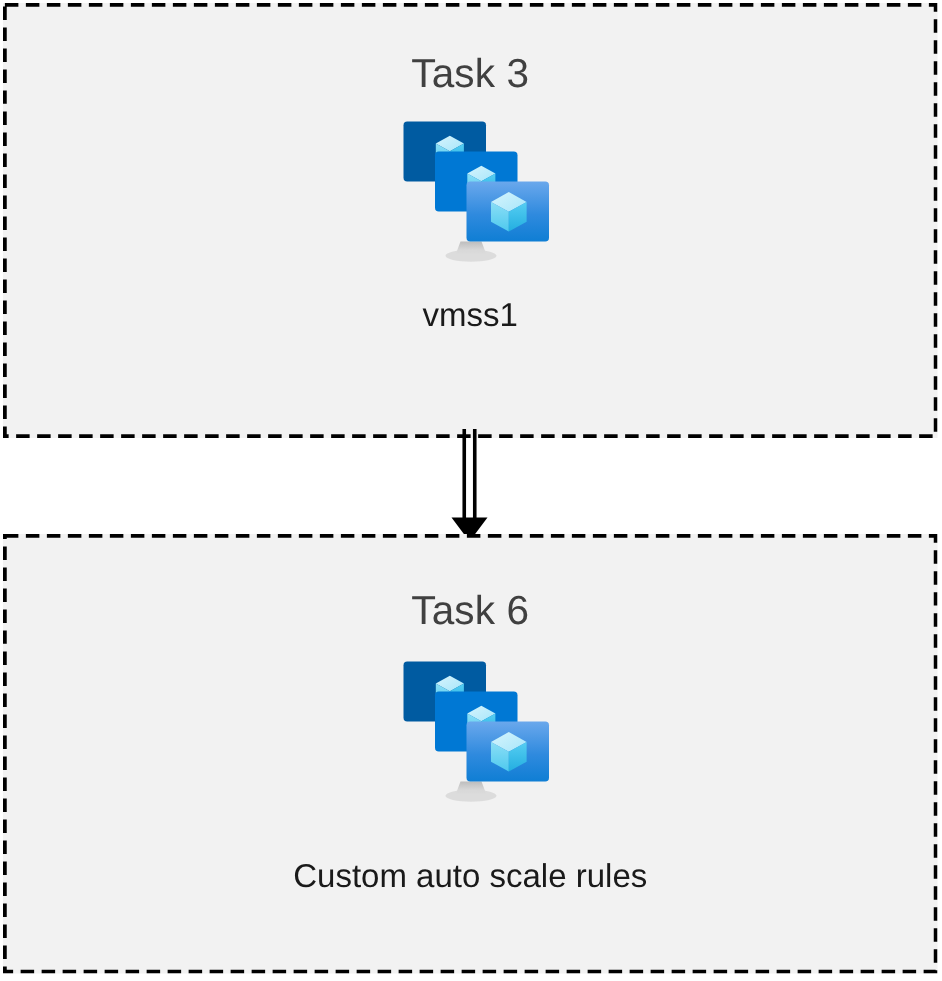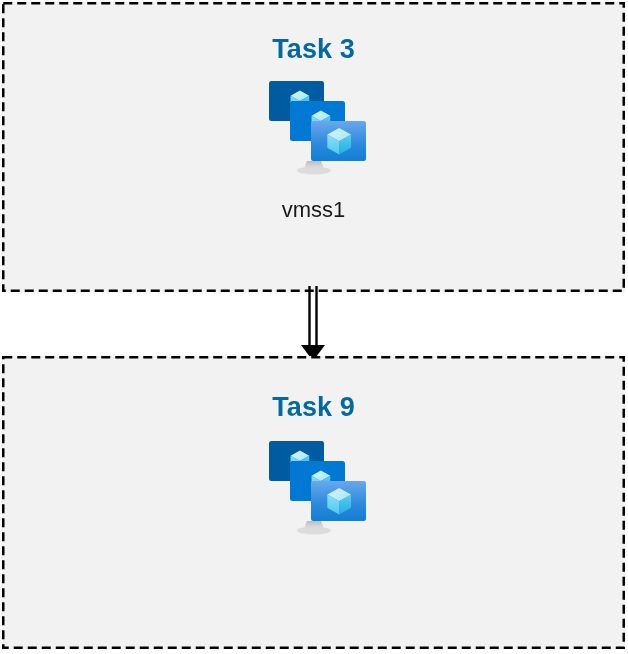--- a/index.html
+++ b/index.html
@@ -57,24 +57,24 @@
     left: 0;
     top: 0;
     width: 100%;
     height: 100%;
     display: flex;
     flex-direction: column;
     align-items: center;
   }
 
   .task-title {
-    color: #0369a1;
+    color: #404040;
     font-size: 27px;
     line-height: 32px;
-    font-weight: 700;
+    font-weight: 400;
     letter-spacing: 0.1px;
     white-space: nowrap;
   }
 
   .node-icon {
     display: block;
   }
 
   .node-label {
     color: #1a1a1a;
@@ -178,21 +178,21 @@
 
     <path d="M13 59 L37 59 L25 75 Z" fill="#000000"></path>
   </svg>
 
   <div class="task-box" id="box-task4">
     <svg class="dash-frame" width="623" height="293" viewBox="0 0 623 293" aria-hidden="true">
       <rect x="1.25" y="1.25" width="620.5" height="290.5" fill="none" stroke="#000000" stroke-width="2.5" stroke-dasharray="9 5"></rect>
     </svg>
 
     <div class="box-content">
-      <div class="task-title">Task 9</div>
+      <div class="task-title">Task 6</div>
 
       <svg class="node-icon" width="106" height="102" viewBox="0 0 106 102" aria-hidden="true">
         <defs>
           <linearGradient id="frontGrad4" x1="0" y1="0" x2="0" y2="1">
             <stop offset="0%" stop-color="#6aa8ec"></stop>
             <stop offset="55%" stop-color="#2f8ade"></stop>
             <stop offset="100%" stop-color="#0f7ed4"></stop>
           </linearGradient>
           <linearGradient id="standGrad4" x1="0" y1="0" x2="0" y2="1">
             <stop offset="0%" stop-color="#bdbdbd"></stop>
@@ -230,16 +230,17 @@
         <ellipse cx="53" cy="93.5" rx="17" ry="4" fill="#d8d8d8" opacity="0.85"></ellipse>
 
         <rect x="50" y="44" width="55" height="40" rx="2.5" fill="url(#frontGrad4)"></rect>
         <g transform="translate(65,51) scale(0.66)">
           <path d="M20 0 L38 10 L20 20 L2 10 Z" fill="url(#cubeTop4)"></path>
           <path d="M2 10 L20 20 L20 40 L2 30 Z" fill="url(#cubeLeft4)"></path>
           <path d="M38 10 L20 20 L20 40 L38 30 Z" fill="url(#cubeRight4)"></path>
         </g>
       </svg>
 
+      <div class="node-label">Custom auto scale rules</div>
     </div>
   </div>
 
 </div>
 
 </body></html>

